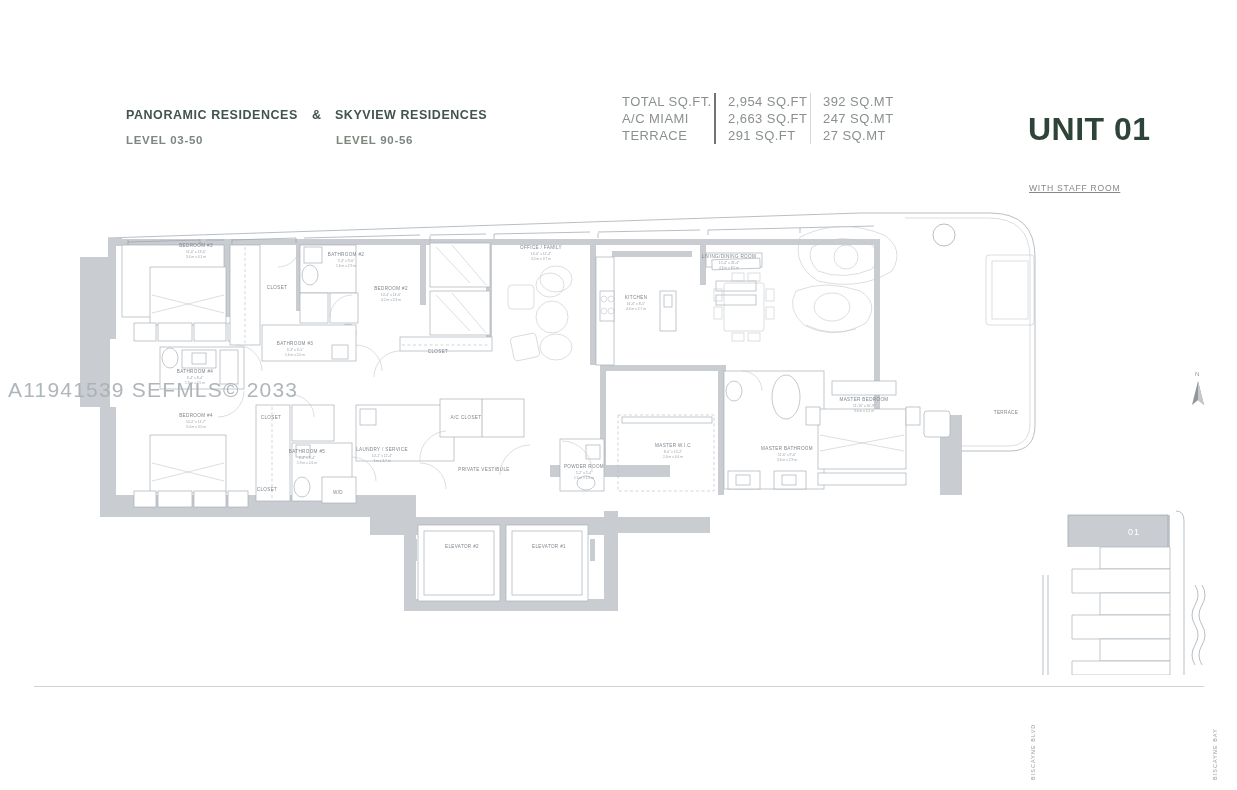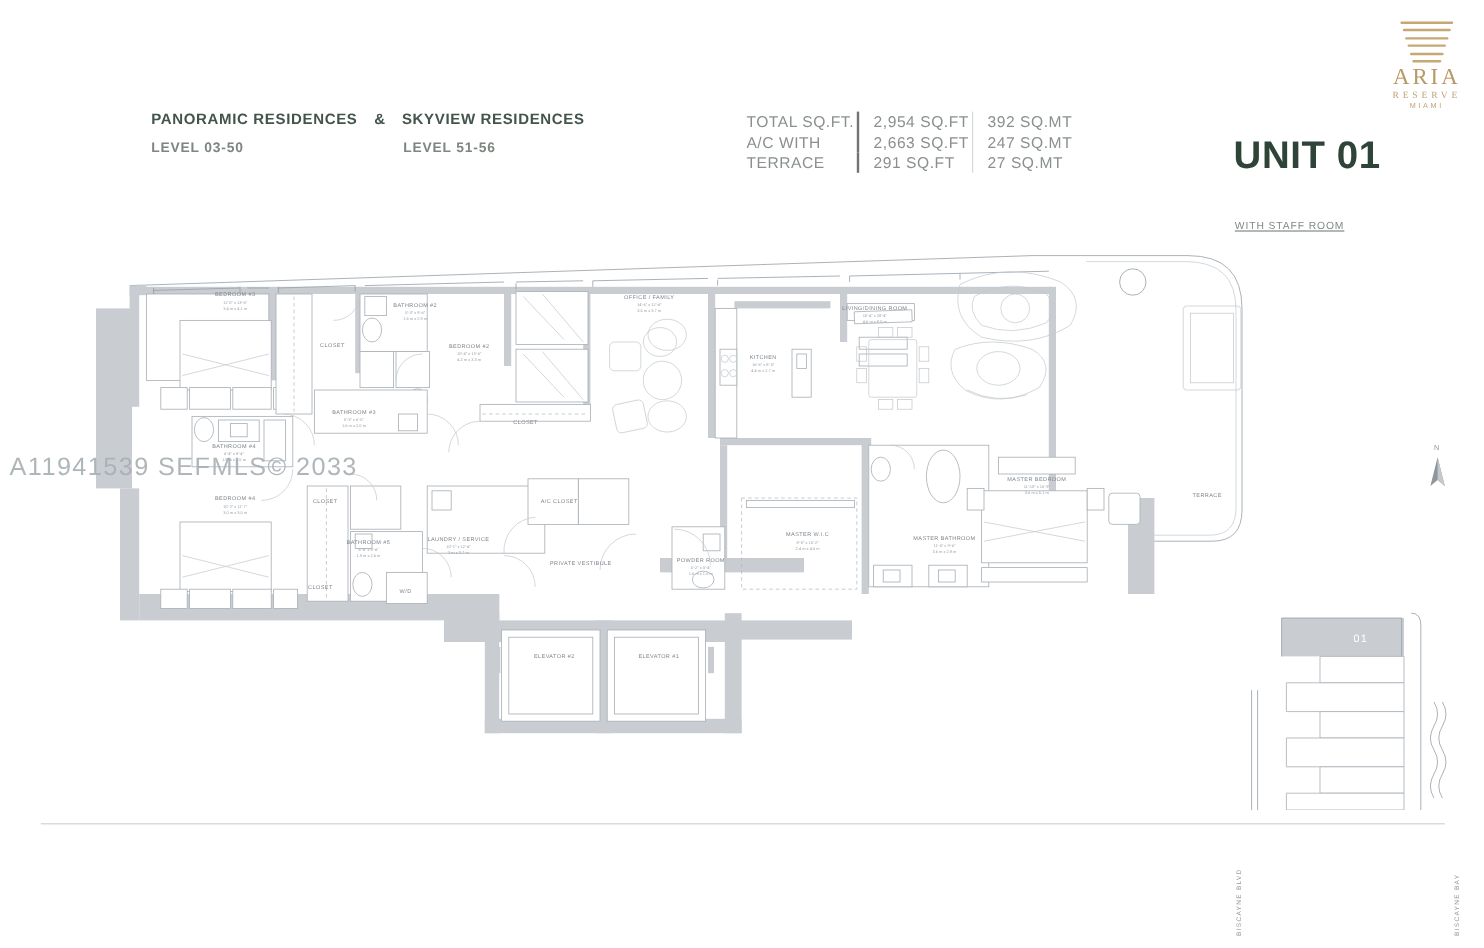--- a/index.html
+++ b/index.html
@@ -5,21 +5,21 @@
   html,body{margin:0;padding:0;background:#ffffff;}
   body{
     width:1237px;height:790px;position:relative;overflow:hidden;
     font-family:"Liberation Sans", sans-serif;
     color:#3f4a44;
   }
   .page{position:absolute;inset:0;}
 
   
   .hdr-titles{position:absolute;left:126px;top:92px;}
-  .hdr-row1{display:flex;align-items:flex-end;}
+  .hdr-row1{display:flex;align-items:flex-end;margin-top:16px;}
   .res-title{font-size:12.5px;font-weight:bold;letter-spacing:.55px;color:#43544b;}
   .res-amp{font-size:12.5px;font-weight:bold;color:#43544b;margin:0 14px;}
   .hdr-row2{display:flex;margin-top:12px;}
   .res-level{font-size:11.5px;letter-spacing:.7px;color:#7d867f;font-weight:bold;}
   .lvl-1{width:210px;}
 
   
   .area-tbl{position:absolute;left:622px;top:93px;font-size:13px;letter-spacing:.45px;color:#8a918c;}
   .area-tbl table{border-collapse:collapse;}
   .area-tbl td{padding:2px 0;line-height:13px;white-space:nowrap;}
@@ -60,59 +60,46 @@
 <div class="page">
 
   <div class="hdr-titles">
     <div class="hdr-row1">
       <span class="res-title">PANORAMIC RESIDENCES</span>
       <span class="res-amp">&amp;</span>
       <span class="res-title">SKYVIEW RESIDENCES</span>
     </div>
     <div class="hdr-row2">
       <span class="res-level lvl-1">LEVEL 03-50</span>
-      <span class="res-level">LEVEL 51-56</span>
+      <span class="res-level">LEVEL 90-56</span>
     </div>
   </div>
 
   <div class="area-tbl">
     <table>
       <tbody>
           <tr>
         <td class="c1">TOTAL SQ.FT.</td>
         <td class="c2">2,954 SQ.FT</td>
         <td class="c3">392 SQ.MT</td>
       </tr>
       <tr>
-        <td class="c1">A/C WITH</td>
+        <td class="c1">A/C MIAMI</td>
         <td class="c2">2,663 SQ.FT</td>
         <td class="c3">247 SQ.MT</td>
       </tr>
       <tr>
         <td class="c1">TERRACE</td>
         <td class="c2">291 SQ.FT</td>
         <td class="c3">27 SQ.MT</td>
       </tr>
     </tbody>
       </table>
   </div>
 
-  <div class="logo">
-    <div class="logo-mark">
-      <i style="width:44px"></i>
-        <i style="width:40px"></i>
-        <i style="width:36px"></i>
-      <i style="width:32px"></i>
-        <i style="width:28px"></i>
-        <i style="width:24px"></i>
-    </div>
-    <div class="logo-word">ARIA</div>
-    <div class="logo-sub">RESERVE</div>
-    <div class="logo-city">MIAMI</div>
-  </div>
 
   <div class="unit-title">UNIT 01</div>
   <div class="unit-note">WITH STAFF ROOM</div>
 
   <div class="plan">
     <svg width="1237" height="480" viewBox="0 0 1237 480">
       <defs>
         <style>
           .w{fill:#c9cdd1;stroke:none}
           .ln{stroke:#9aa3ab;fill:none;stroke-width:.7}

